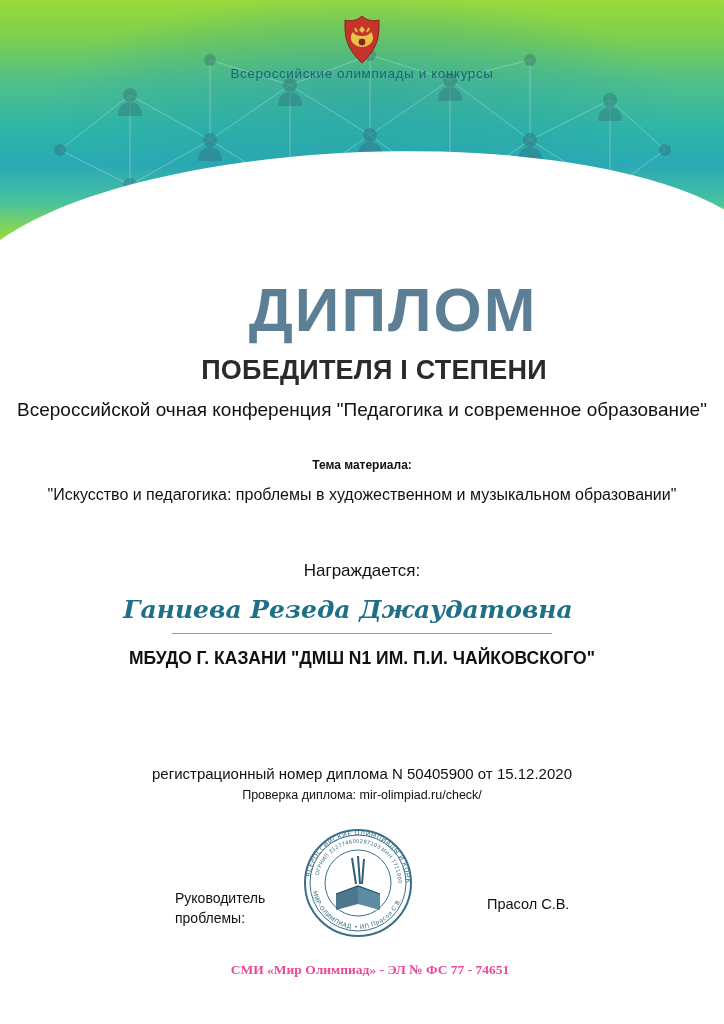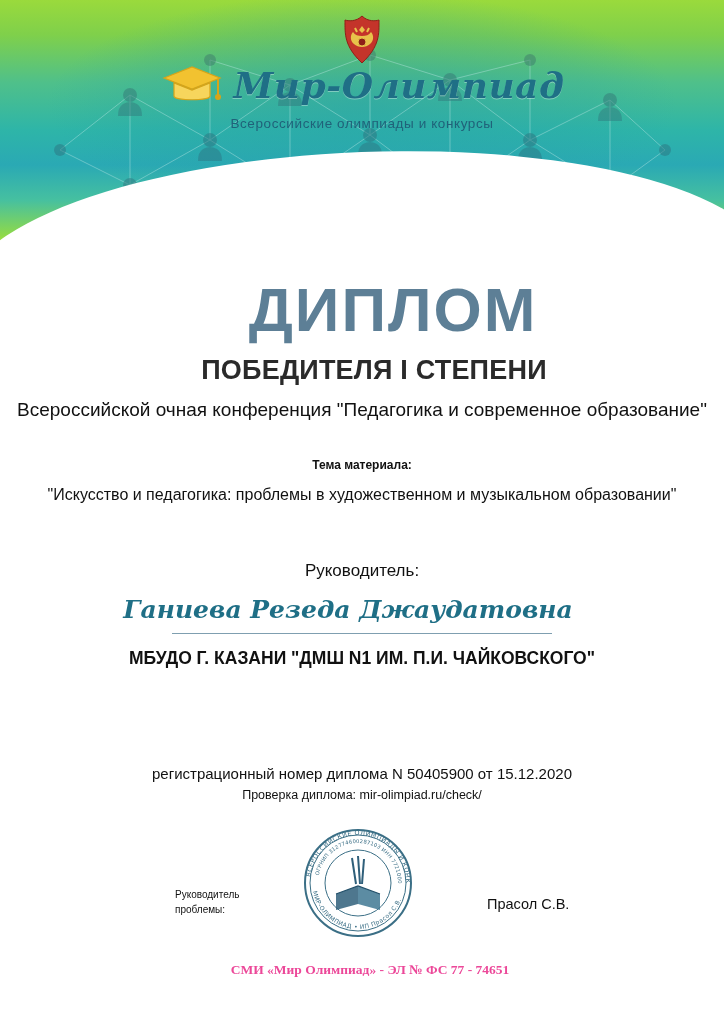--- a/index.html
+++ b/index.html
@@ -231,21 +231,21 @@
     left: 292px;
     top: 822px;
     width: 132px;
     height: 122px;
   }
 
   .sign-left {
     position: absolute;
     left: 175px;
     top: 888px;
-    font-size: 10px;
+    font-size: 14px;
     color: #111;
     line-height: 1.45;
   }
   .sign-right {
     position: absolute;
     left: 472px;
     top: 896px;
     font-size: 14.5px;
     color: #111;
     margin-left: 15px;
@@ -310,46 +310,35 @@
       <path d="M23 2 C17 8 9 7 6 6 C6 20 5 32 23 49 C41 32 40 20 40 6 C37 7 29 8 23 2 Z" fill="#c4342a" stroke="#8e2018" stroke-width="1"></path>
       <g fill="#e8c24a">
         <path d="M23 12 l3 4 -3 3 -3 -3 z"></path>
         <path d="M14 18 c-3 3 -3 9 1 12 c2 2 5 3 8 3 c3 0 6 -1 8 -3 c4 -3 4 -9 1 -12 c-2 3 -5 4 -9 4 c-4 0 -7 -1 -9 -4 z"></path>
         <path d="M16 14 l2 4 M30 14 l-2 4" stroke="#e8c24a" stroke-width="2"></path>
         <circle cx="23" cy="28" r="4" fill="#8e2018" stroke="#e8c24a" stroke-width="1"></circle>
       </g>
     </svg>
 
     <div class="logo-wrap">
-      <div class="logo-row">
-        <span class="logo-cap">
-          <svg viewBox="0 0 64 46" width="64" height="46">
-            <path d="M4 16 L32 5 L60 16 L32 27 Z" fill="#f2c230" stroke="#d8a418" stroke-width="1.2"></path>
-            <path d="M14 21 L14 34 C14 39 50 39 50 34 L50 21 L32 28 Z" fill="#f7d55c" stroke="#d8a418" stroke-width="1.2"></path>
-            <path d="M58 17 L58 33" stroke="#d8a418" stroke-width="2"></path>
-            <circle cx="58" cy="35" r="3" fill="#d8a418"></circle>
-          </svg>
-        </span>
-        <span class="logo-text">Мир-Олимпиад</span>
-      </div>
       <div class="logo-sub">Всероссийские олимпиады и конкурсы</div>
     </div>
 
     <div class="banner-wave2"></div>
     <div class="banner-wave"></div>
   </div>
 
   <div class="title">ДИПЛОМ</div>
   <div class="subtitle">ПОБЕДИТЕЛЯ I СТЕПЕНИ</div>
   <div class="event">Всероссийской очная конференция "Педагогика и современное образование"</div>
 
   <div class="theme-label">Тема  материала:</div>
   <div class="theme-text">"Искусство и педагогика: проблемы в художественном и музыкальном образовании"</div>
 
-  <div class="awarded-label">Руководитель:</div>
+  <div class="awarded-label">Награждается:</div>
   <div class="recipient">Ганиева Резеда Джаудатовна</div>
   <div class="rule"></div>
   <div class="org">МБУДО Г. КАЗАНИ "ДМШ N1 ИМ. П.И. ЧАЙКОВСКОГО"</div>
 
   <div class="reg">регистрационный номер диплома N 50405900 от 15.12.2020</div>
   <div class="check">Проверка диплома: mir-olimpiad.ru/check/</div>
 
   <svg class="stamp" viewBox="0 0 132 122">
     <defs>
       <path id="outerArc" d="M 66,116 m -52,0 a 52,52 0 1,1 104,0 a 52,52 0 1,1 -104,0"></path>

